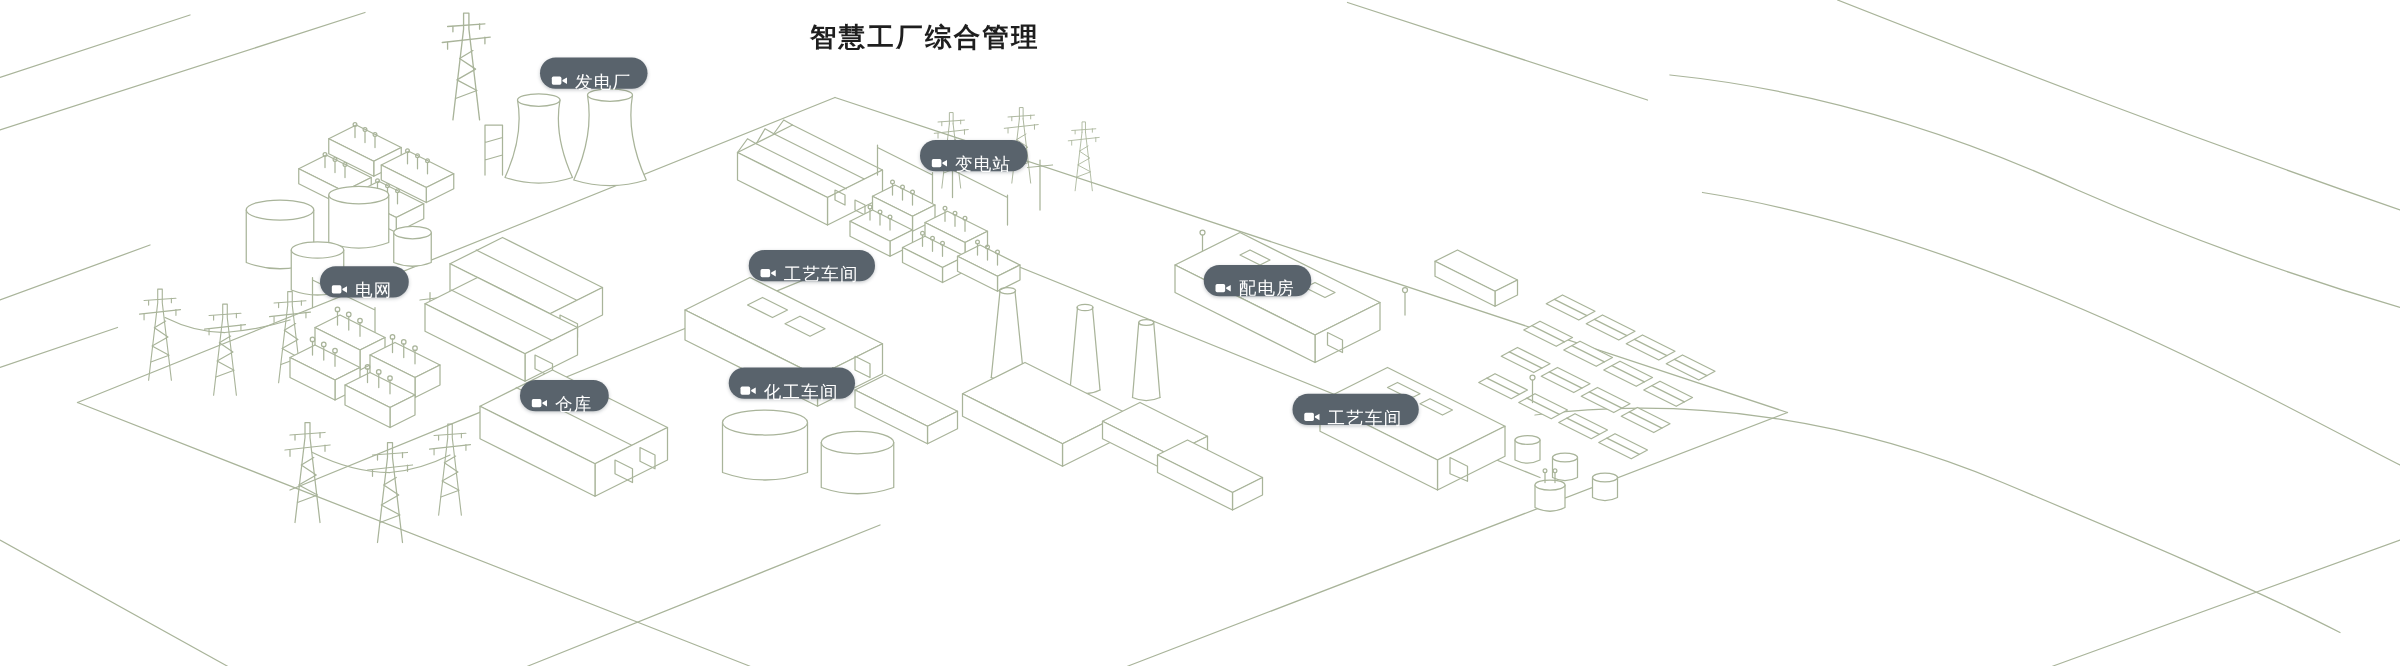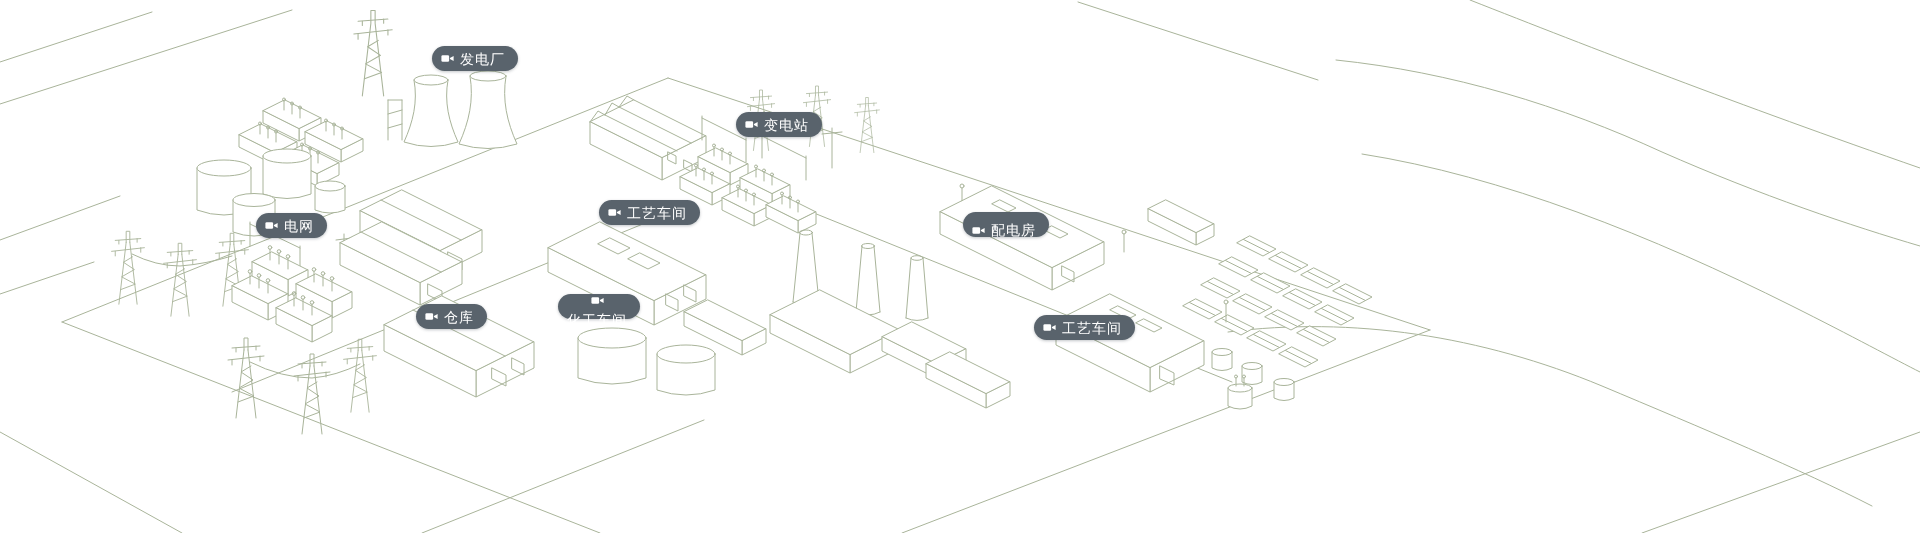--- a/index.html
+++ b/index.html
@@ -11,21 +11,21 @@
   .stage{position:relative;width:1920px;height:533px;background:#fff;}
   .illustration{position:absolute;left:0;top:0;width:1920px;height:533px;}
   .page-title{
     position:absolute;left:0;top:16px;width:1480px;
     text-align:center;font-size:21px;font-weight:bold;
     color:#1e1e1e;letter-spacing:2px;user-select:none;
   }
   .marker-layer{position:absolute;left:0;top:0;width:100%;height:100%;}
   .marker{
     position:absolute;display:flex;align-items:center;gap:6px;
-    height:25px;padding:0 13px 0 9px;box-sizing:border-box;
+    height:25px;padding:12px 13px 0 9px;box-sizing:border-box;
     background:var(--marker-bg,#59636c);color:var(--marker-text,#ffffff);
     border-radius:13px;font-size:14px;line-height:25px;white-space:nowrap;
     cursor:pointer;box-shadow:0 1px 3px rgba(40,50,60,.28);
   }
   .marker-icon{display:flex;align-items:center;}
   .marker-label{line-height:1;letter-spacing:1px;}
 </style>
 </head>
 <body style="--marker-bg: #59636c; --marker-text: #ffffff; background: rgb(255, 255, 255);">
 
@@ -342,20 +342,21 @@
       <g>
         <use href="#pylon" x="222" y="330" width="48" height="90"></use>
         <use href="#pylon" x="288" y="346" width="48" height="90"></use>
         <use href="#pylon" x="338" y="332" width="44" height="82"></use>
         <path d="M250,362 Q282,378 312,378 Q336,376 360,364"></path>
       </g>
 
     </g>
   </svg>
 
+  <div class="page-title">智慧工厂综合管理</div>
 
   <div class="marker-layer">
   <div class="marker" style="left: 432px; top: 46px;">
     <span class="marker-icon">
       <svg width="13" height="13" viewBox="0 0 16 16" fill="currentColor">
         <rect x="0.5" y="4" width="9.5" height="8" rx="1.6"></rect>
         <path d="M11 7.4 L15.5 4.8 L15.5 11.2 L11 8.6 Z"></path>
       </svg>
     </span>
     <span class="marker-label">发电厂</span>
@@ -394,21 +395,21 @@
   <div class="marker" style="left: 963px; top: 212px; align-items: flex-end;">
     <span class="marker-icon">
       <svg width="13" height="13" viewBox="0 0 16 16" fill="currentColor">
         <rect x="0.5" y="4" width="9.5" height="8" rx="1.6"></rect>
         <path d="M11 7.4 L15.5 4.8 L15.5 11.2 L11 8.6 Z"></path>
       </svg>
     </span>
     <span class="marker-label">配电房</span>
   </div>
 
-  <div class="marker" style="left: 558px; top: 294px; flex-direction: column;">
+  <div class="marker" style="left: 583px; top: 294px;">
     <span class="marker-icon">
       <svg width="13" height="13" viewBox="0 0 16 16" fill="currentColor">
         <rect x="0.5" y="4" width="9.5" height="8" rx="1.6"></rect>
         <path d="M11 7.4 L15.5 4.8 L15.5 11.2 L11 8.6 Z"></path>
       </svg>
     </span>
     <span class="marker-label">化工车间</span>
   </div>
 
   <div class="marker" style="left: 416px; top: 304px;">

